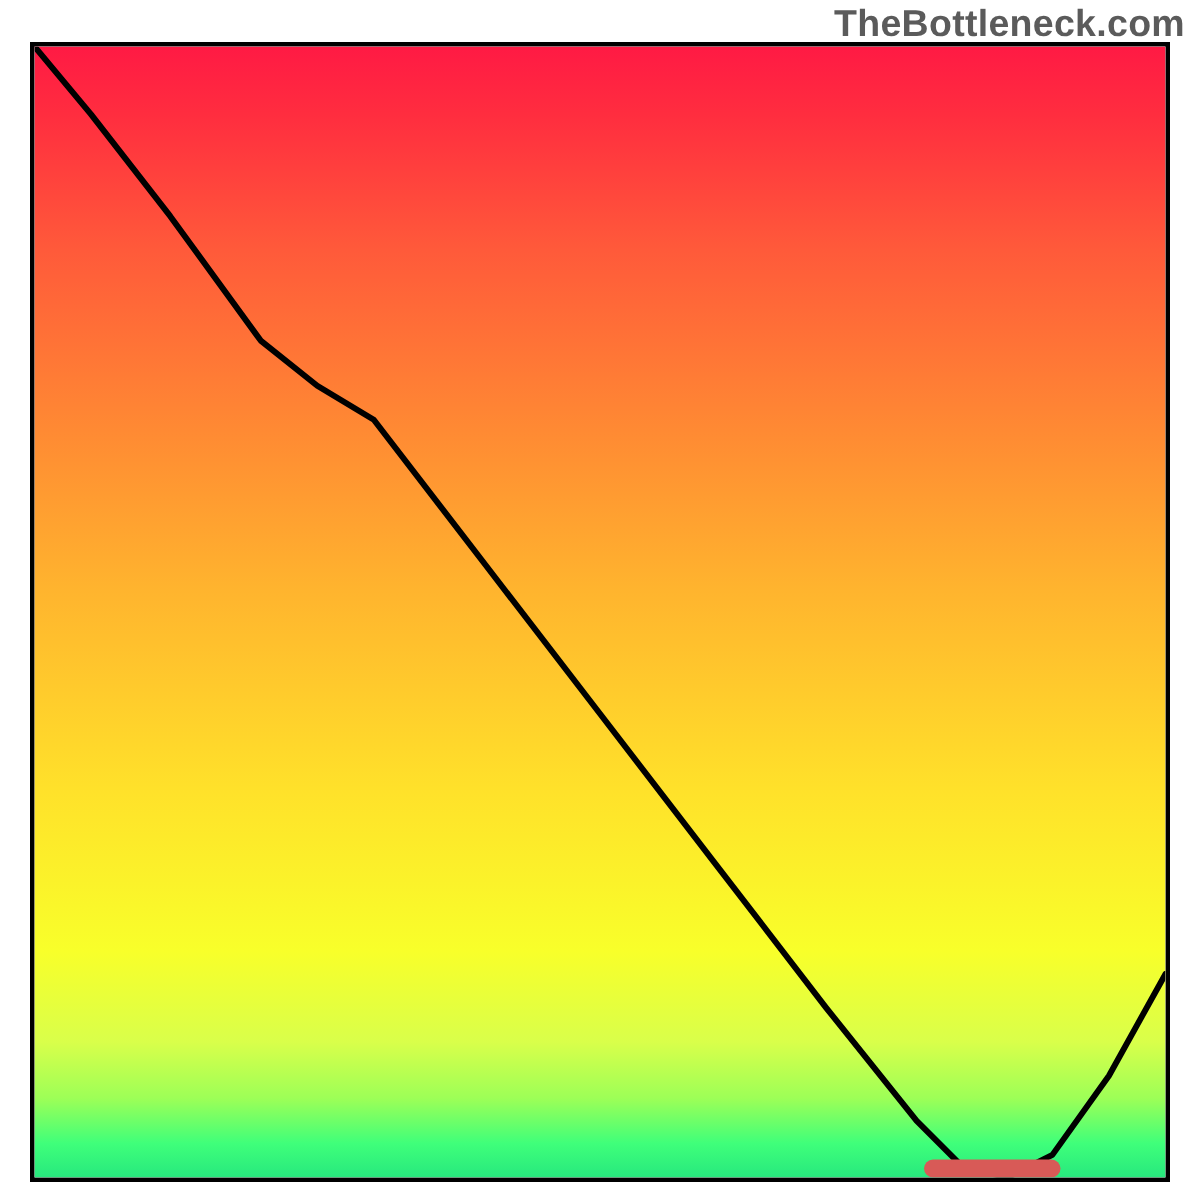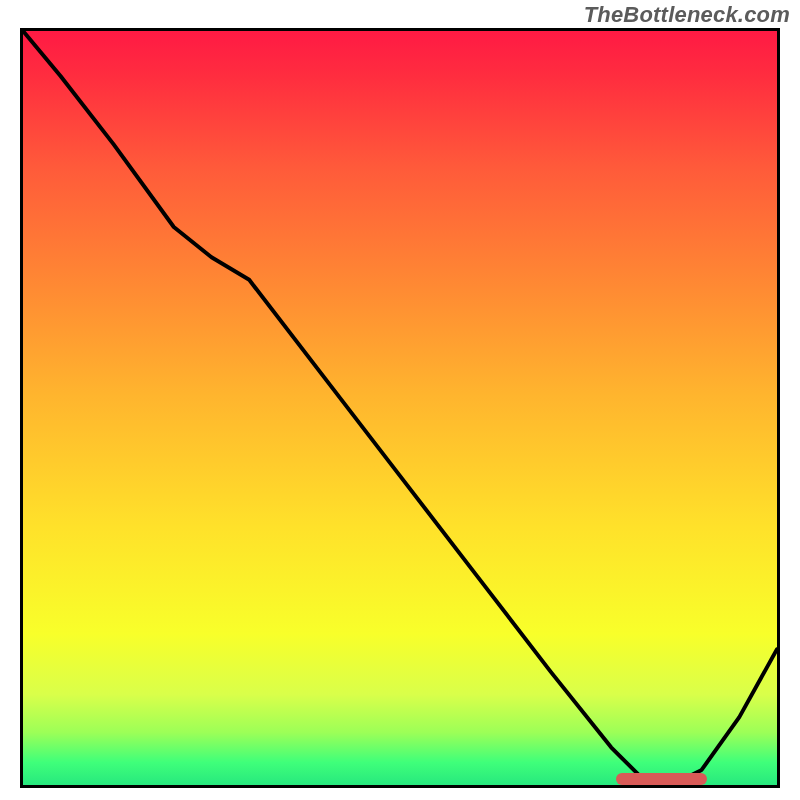--- a/index.html
+++ b/index.html
@@ -1,26 +1,25 @@
 <!DOCTYPE html>
 <html><head>
 <meta charset="utf-8">
 <style>
   * { margin: 0; padding: 0; box-sizing: border-box; }
   html, body { width: 800px; height: 800px; overflow: hidden; background: #fff; font-family: Arial, Helvetica, sans-serif; }
   .canvas { position: relative; width: 800px; height: 800px; }
   .watermark {
     position: absolute;
     top: 2px; right: 10px;
-    font-size: 22px;
+    font-size: 25px;
     font-weight: 600;
     color: #5b5b5b;
     letter-spacing: 0.2px;
     z-index: 20;
-    font-style: italic;
   }
   .plot {
     position: absolute;
     left: 20px; top: 28px;
     width: 760px; height: 760px;
     border: 3px solid #000;
     overflow: hidden;
   }
   .gradient {
     position: absolute; inset: 0;

